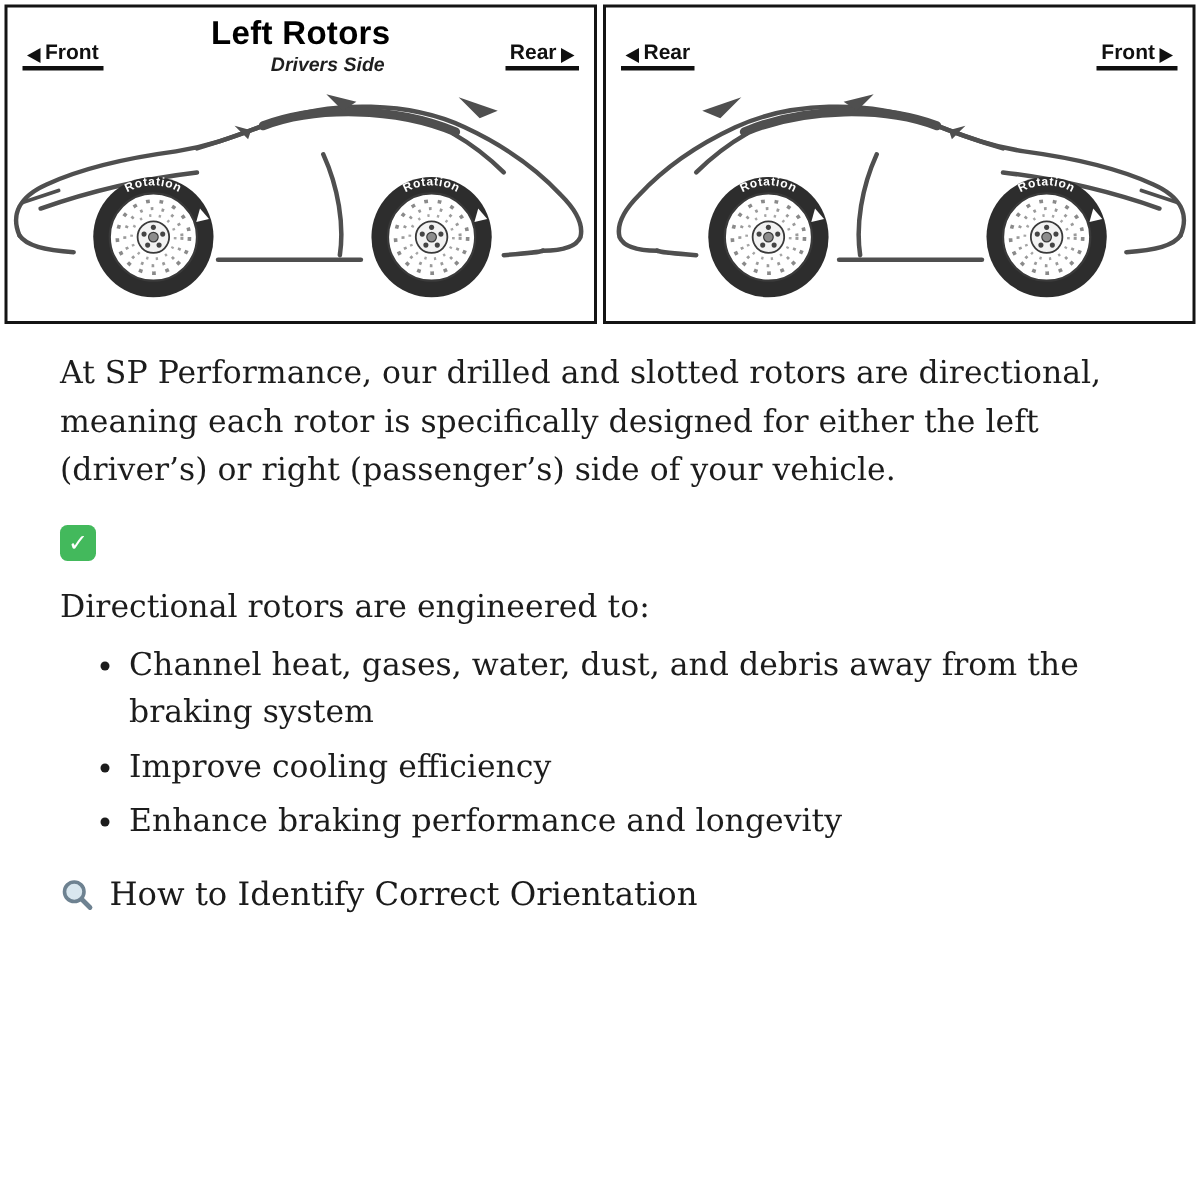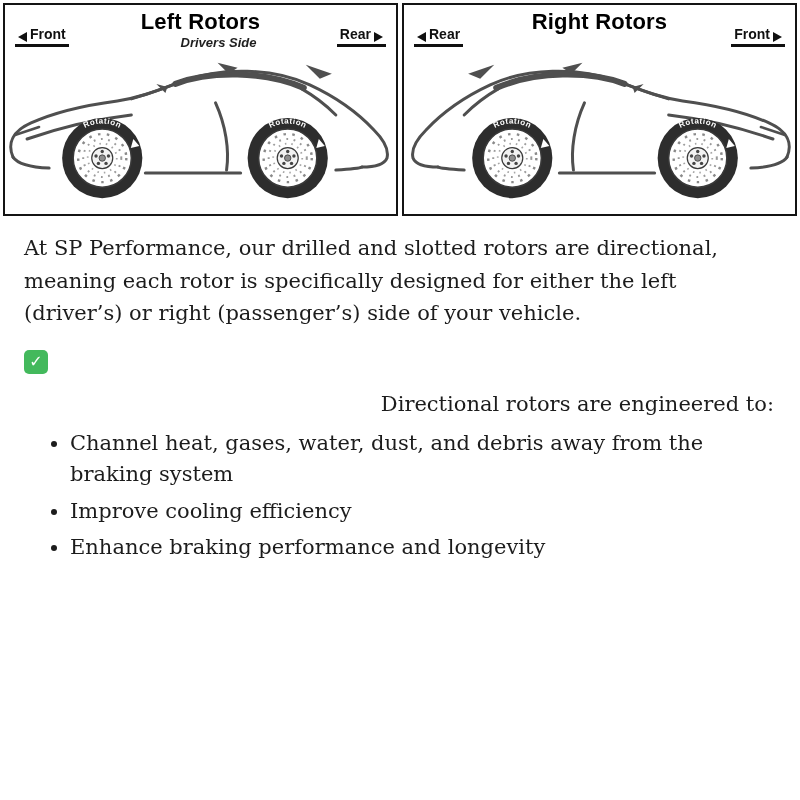--- a/index.html
+++ b/index.html
@@ -20,27 +20,27 @@
          font-family:"Liberation Sans",sans-serif; font-weight:700; font-size:14px; color:#101010;
          border-bottom:3px solid #101010; padding:0 3px 2px 3px; }
   .dir-left  { left:10px; }
   .dir-right { right:10px; }
   .arr { width:0; height:0; border-top:5px solid transparent; border-bottom:5px solid transparent; display:inline-block; }
   .arr-left  { border-right:9px solid #101010; }
   .arr-right { border-left:9px solid #101010; }
   svg.car { display:block; width:100%; height:158px; }
 
   
-  .content { padding:16px 26px 0 24px; }
+  .content { padding:16px 26px 0 40px; }
   p.intro { font-size:21px; line-height:1.55; margin-bottom:18px; max-width:756px; }
   .h1 { display:flex; align-items:center; gap:10px; margin:20px 0 18px 0; font-weight:700; font-size:22px; color:#141414; }
   .check { width:24px; height:24px; border-radius:5px; background:#43b95c; color:#fff; flex:0 0 auto;
            display:flex; align-items:center; justify-content:center;
            font-family:"DejaVu Sans",sans-serif; font-weight:700; font-size:16px; line-height:1; }
-  p.lead { font-size:21px; margin-bottom:12px;text-align:right; }
+  p.lead { font-size:21px; margin-bottom:12px; }
   ul.bullets { list-style:disc; padding-left:46px; margin-bottom:16px; }
   ul.bullets li { font-size:21px; line-height:1.5; margin-bottom:5px; max-width:700px; }
   .h2 { display:flex; align-items:center; gap:10px; margin:20px 0 16px 0; font-weight:400; font-size:21.5px; color:#1b1b1b; }
   .mag { flex:0 0 auto; display:block; }
 </style>
 </head>
 <body>
 
 <div class="figure">
 
@@ -100,21 +100,20 @@
       <use href="#rotor" transform="translate(282,103)"></use>
     </svg>
   </div>
 
   <div class="panel">
     <div class="panel-header">
       <div class="dir dir-left">
         <span class="arr arr-left"></span>
         <span>Rear</span>
       </div>
-      <div class="panel-title">Right Rotors</div>
       <div class="dir dir-right">
         <span>Front</span>
         <span class="arr arr-right"></span>
       </div>
     </div>
 
     <svg class="car" viewBox="0 0 390 150">
       <use href="#carbody" transform="translate(390,0) scale(-1,1)"></use>
       <use href="#rotor" transform="translate(108,103)"></use>
       <use href="#rotor" transform="translate(293,103)"></use>
@@ -131,15 +130,22 @@
   </div>
 
   <p class="lead">Directional rotors are engineered to:</p>
 
   <ul class="bullets">
     <li>Channel heat, gases, water, dust, and debris away from the braking system</li>
     <li>Improve cooling efficiency</li>
     <li>Enhance braking performance and longevity</li>
   </ul>
 
+  <div class="h2">
+    <svg class="mag" width="23" height="23" viewBox="0 0 23 23">
+      <circle cx="9.5" cy="9.5" r="6.5" fill="#d9e7ef" stroke="#6e8291" stroke-width="2.4"></circle>
+      <line x1="14.5" y1="14.5" x2="20" y2="20" stroke="#6e8291" stroke-width="3.2" stroke-linecap="round"></line>
+    </svg>
+    <span>How to Identify Correct Orientation</span>
+  </div>
 
 
 </div>
 
 </body></html>

